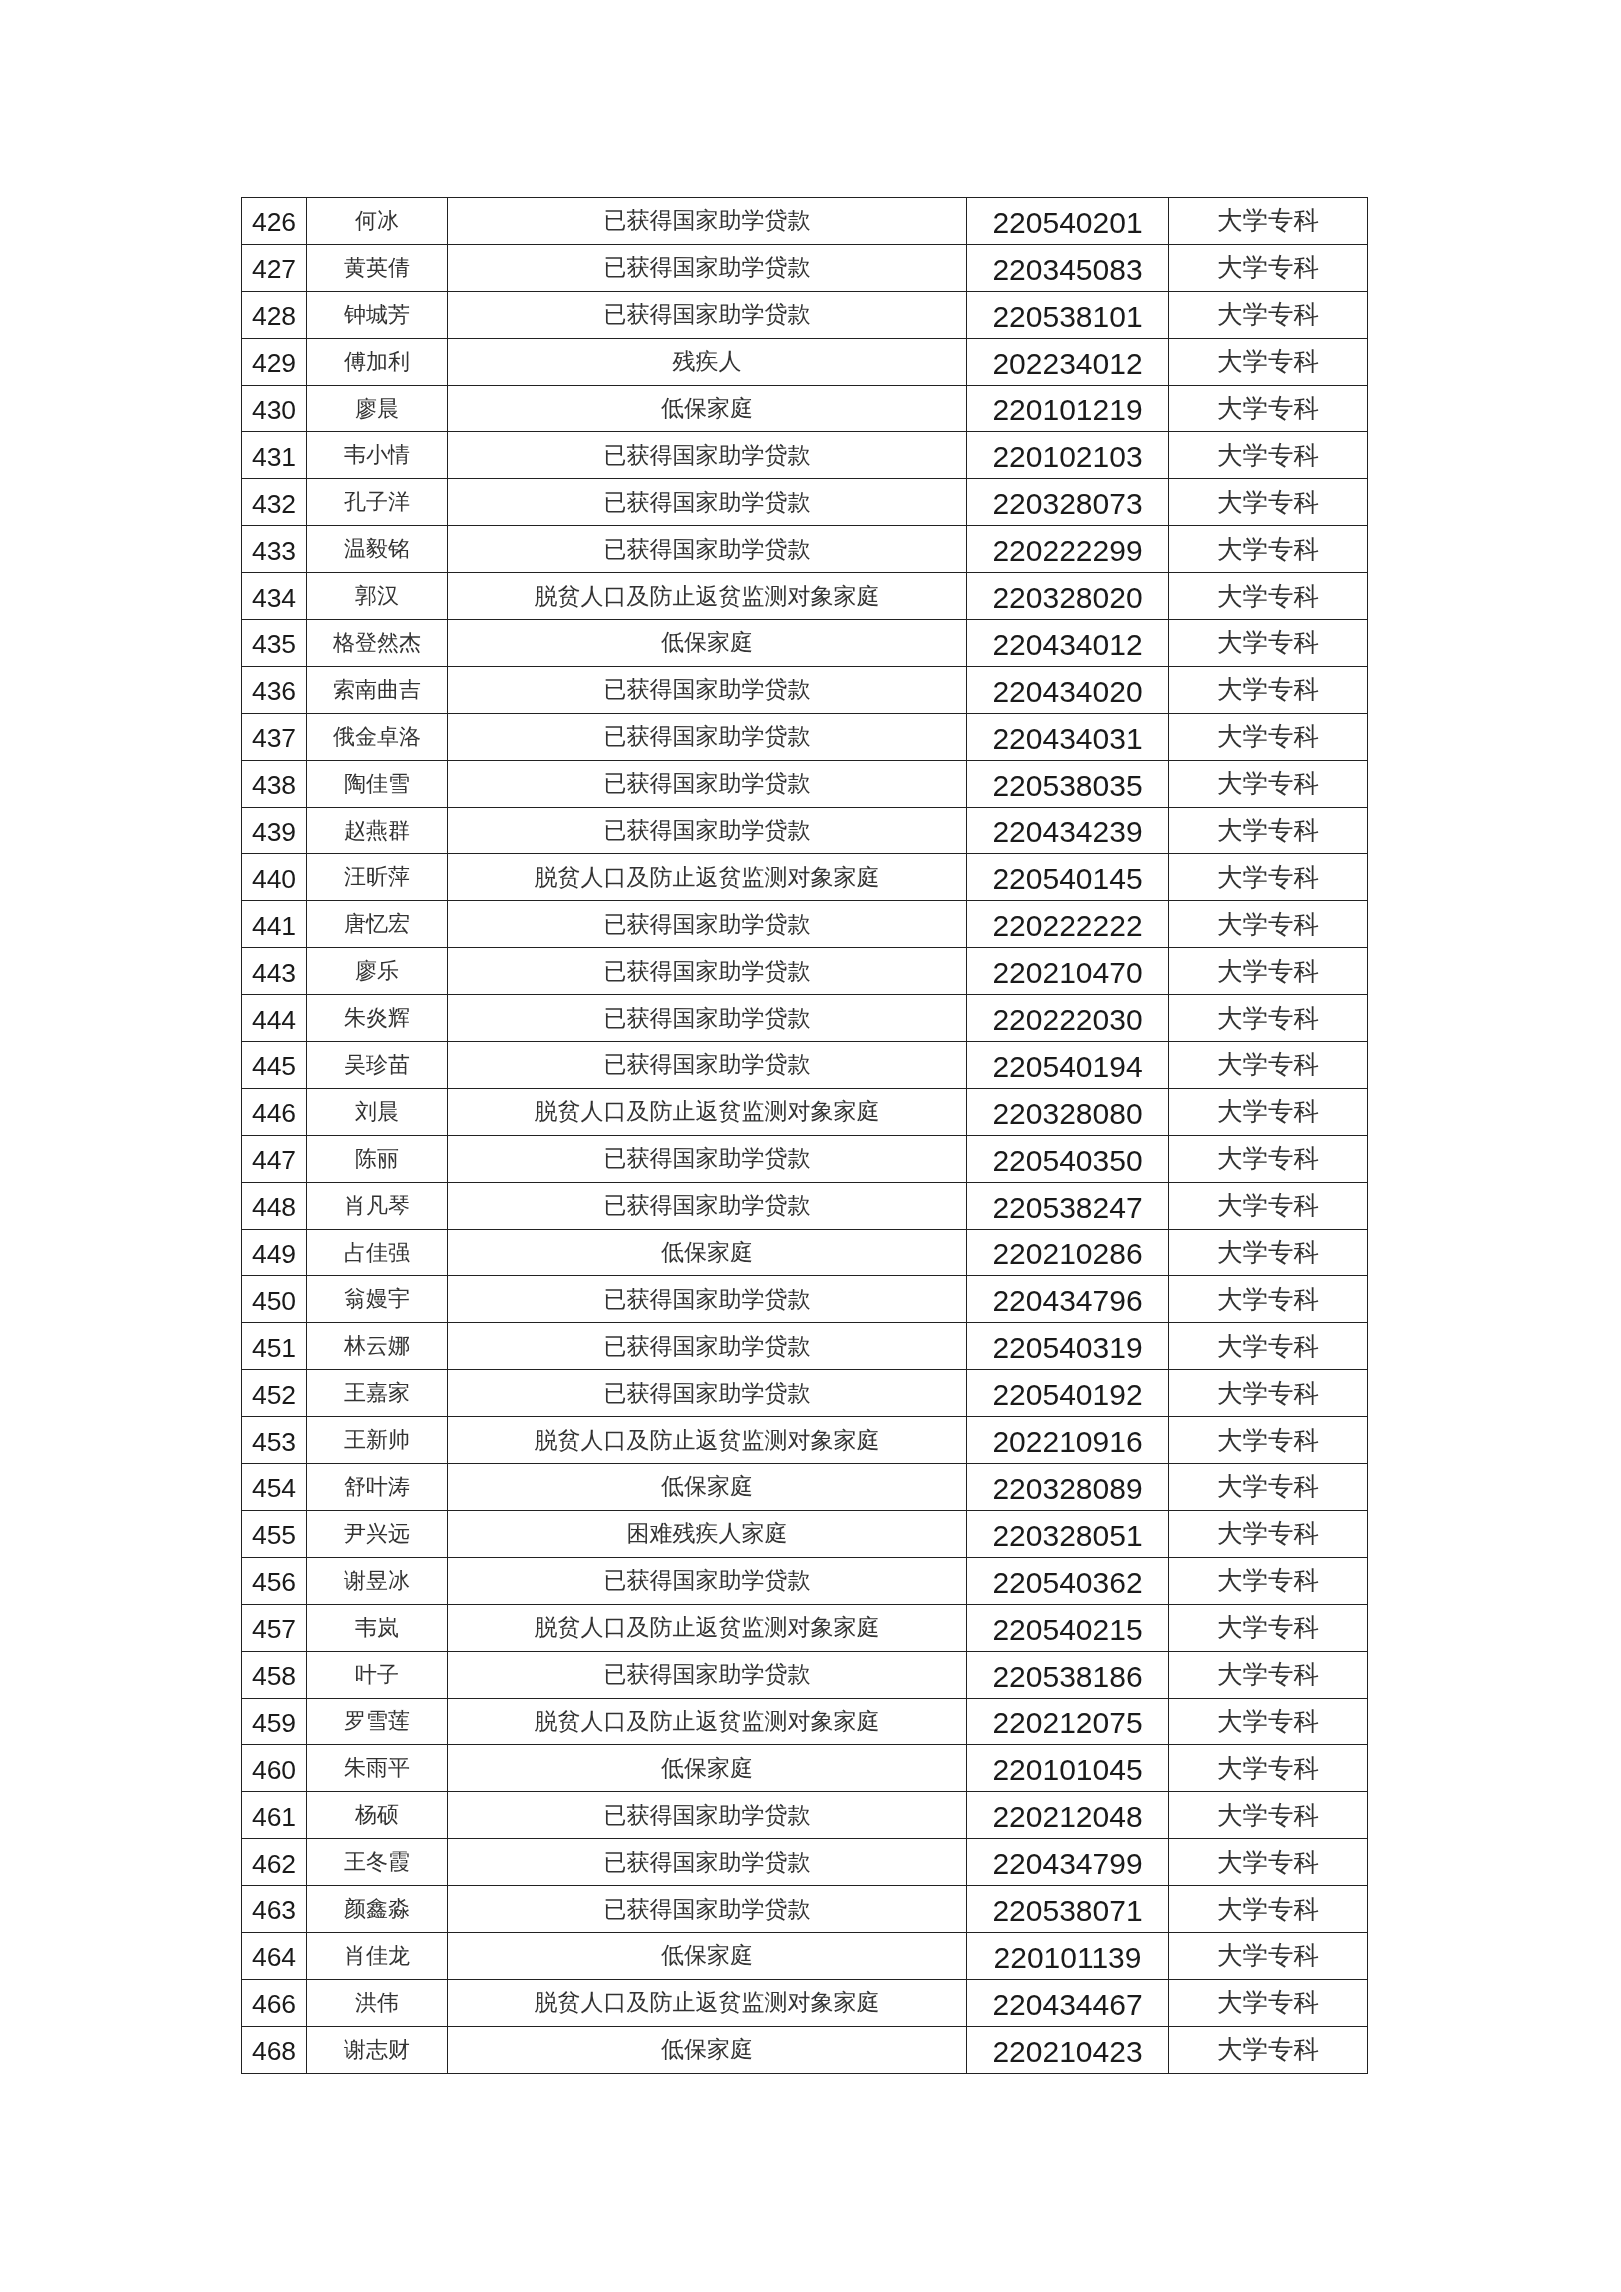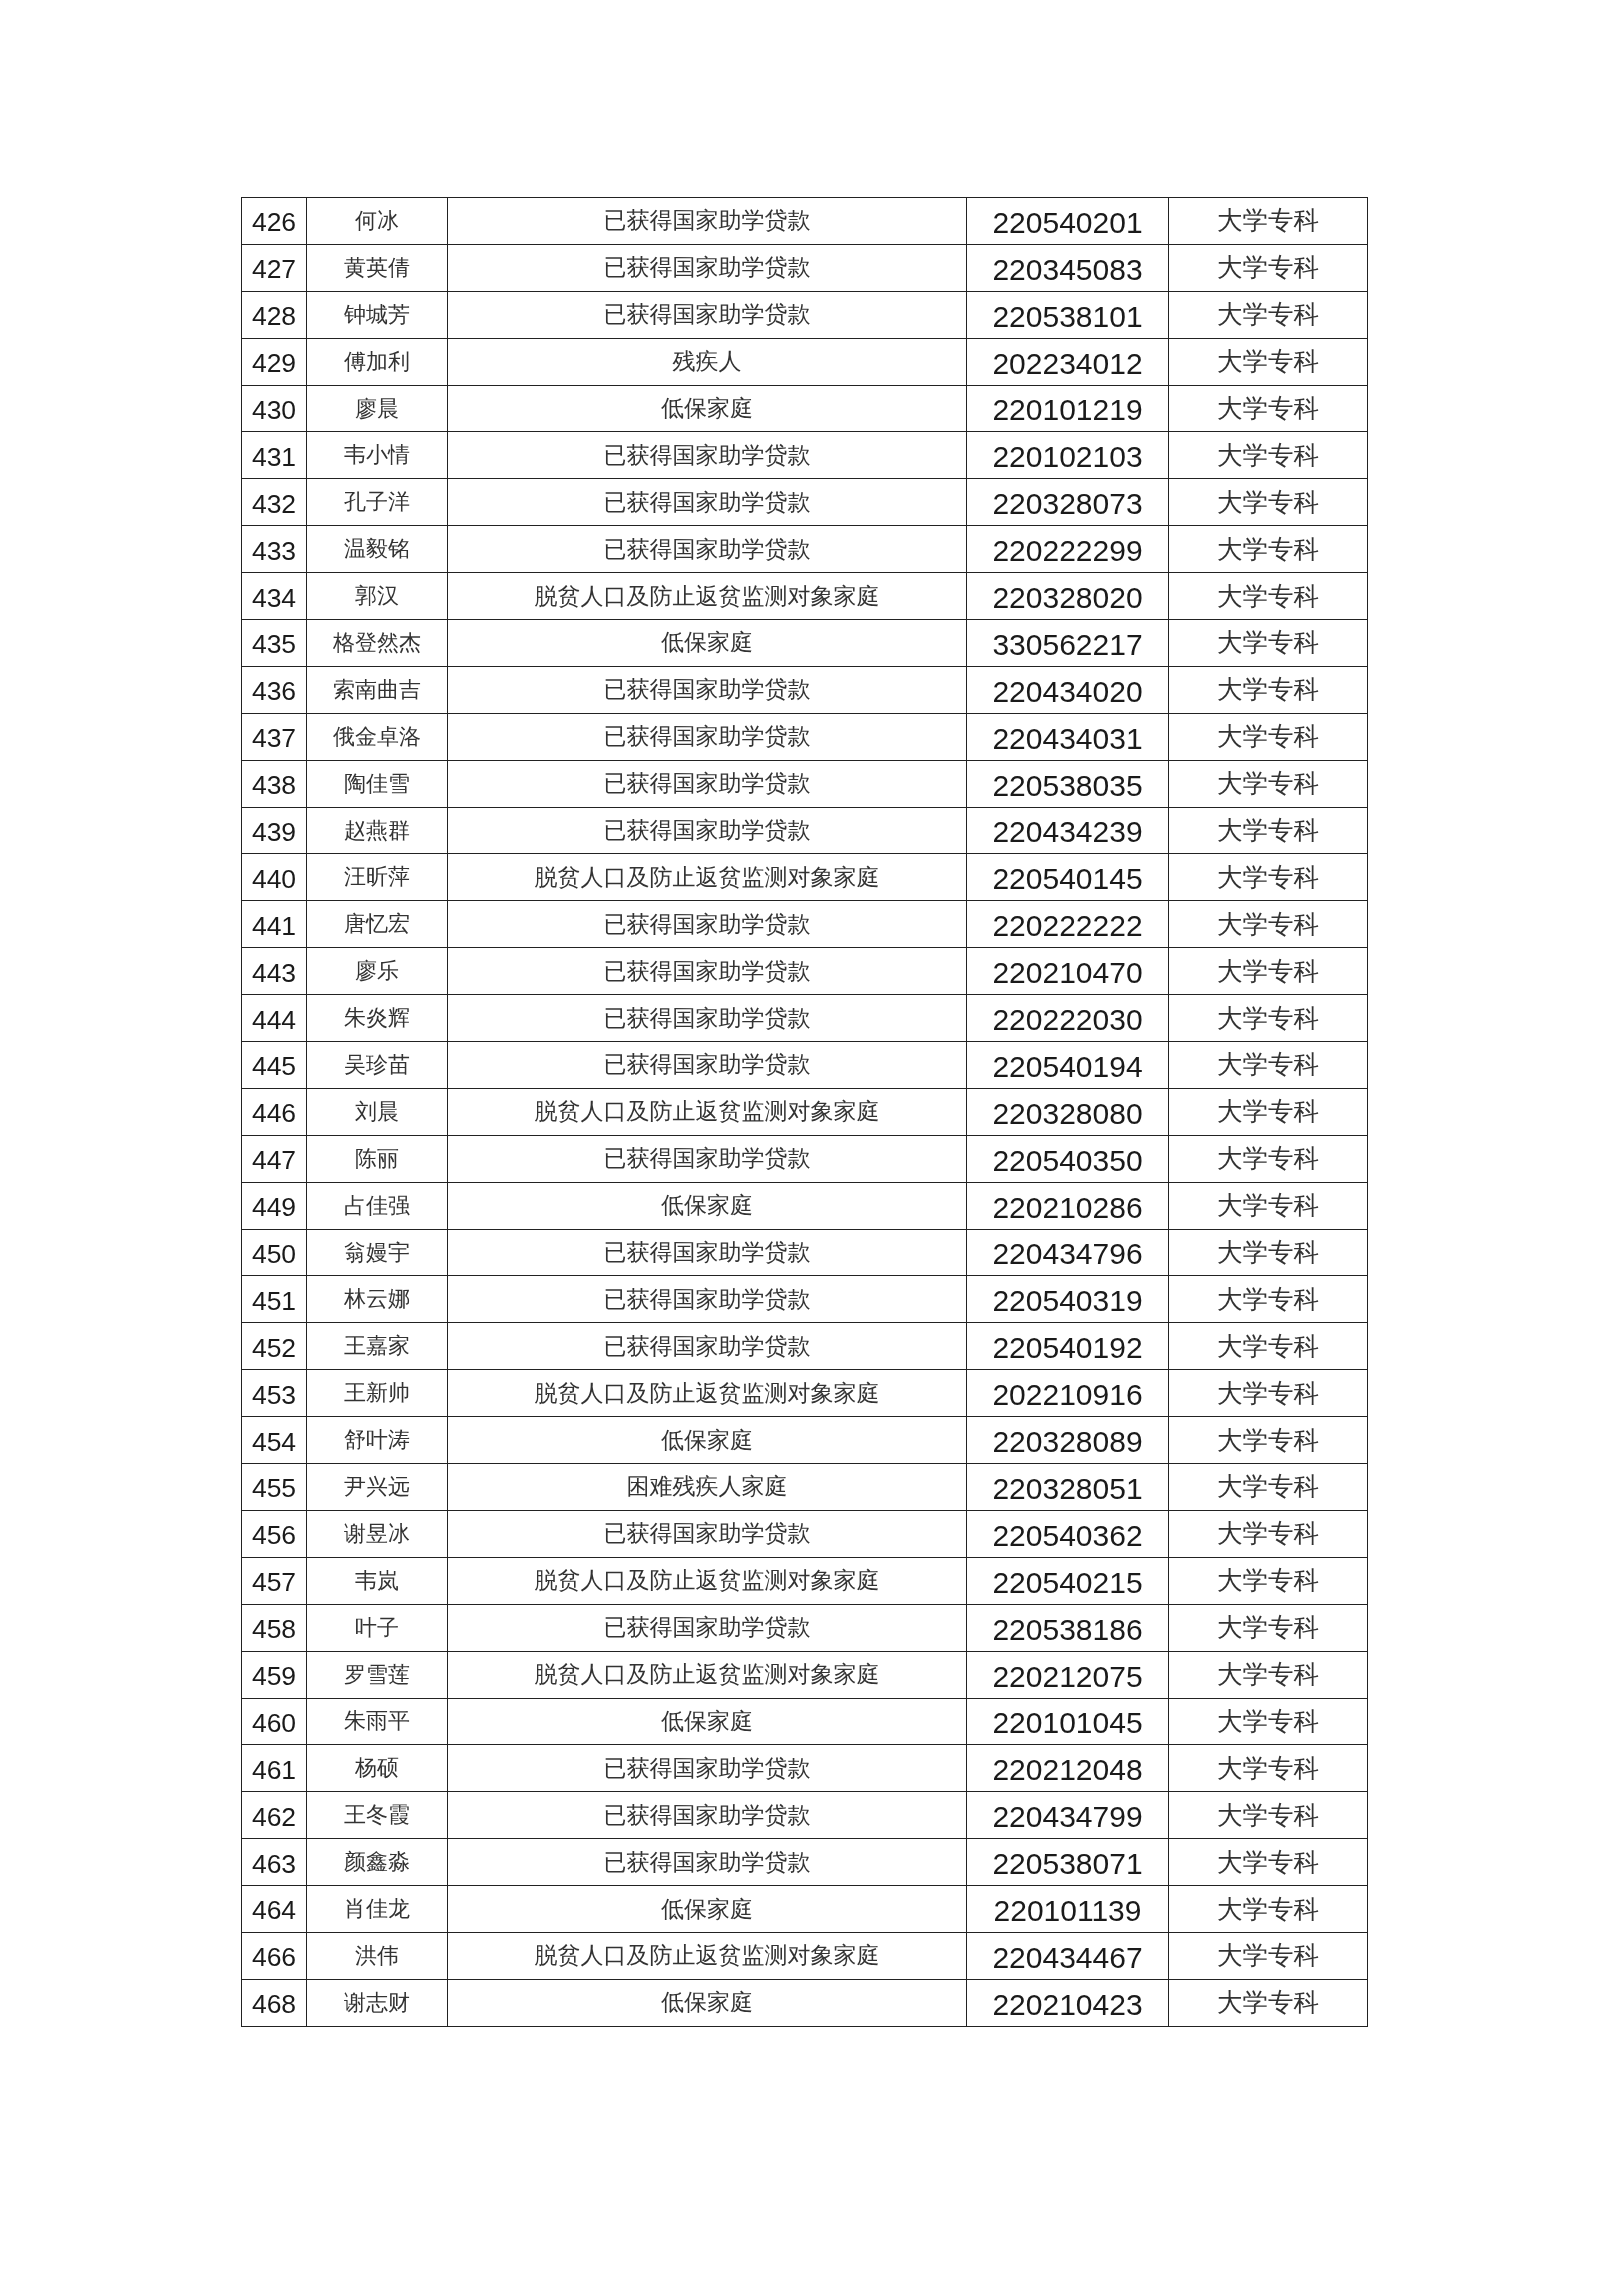--- a/index.html
+++ b/index.html
@@ -86,21 +86,21 @@
           <td class="c-no">434</td>
           <td class="c-name">郭汉</td>
           <td class="c-cat">脱贫人口及防止返贫监测对象家庭</td>
           <td class="c-id">220328020</td>
           <td class="c-edu">大学专科</td>
         </tr>
         <tr>
           <td class="c-no">435</td>
           <td class="c-name">格登然杰</td>
           <td class="c-cat">低保家庭</td>
-          <td class="c-id">330562217</td>
+          <td class="c-id">220434012</td>
           <td class="c-edu">大学专科</td>
         </tr>
         <tr>
           <td class="c-no">436</td>
           <td class="c-name">索南曲吉</td>
           <td class="c-cat">已获得国家助学贷款</td>
           <td class="c-id">220434020</td>
           <td class="c-edu">大学专科</td>
         </tr>
         <tr>
@@ -164,20 +164,27 @@
           <td class="c-name">刘晨</td>
           <td class="c-cat">脱贫人口及防止返贫监测对象家庭</td>
           <td class="c-id">220328080</td>
           <td class="c-edu">大学专科</td>
         </tr>
         <tr>
           <td class="c-no">447</td>
           <td class="c-name">陈丽</td>
           <td class="c-cat">已获得国家助学贷款</td>
           <td class="c-id">220540350</td>
+          <td class="c-edu">大学专科</td>
+        </tr>
+        <tr>
+          <td class="c-no">448</td>
+          <td class="c-name">肖凡琴</td>
+          <td class="c-cat">已获得国家助学贷款</td>
+          <td class="c-id">220538247</td>
           <td class="c-edu">大学专科</td>
         </tr>
         <tr>
           <td class="c-no">449</td>
           <td class="c-name">占佳强</td>
           <td class="c-cat">低保家庭</td>
           <td class="c-id">220210286</td>
           <td class="c-edu">大学专科</td>
         </tr>
         <tr>

